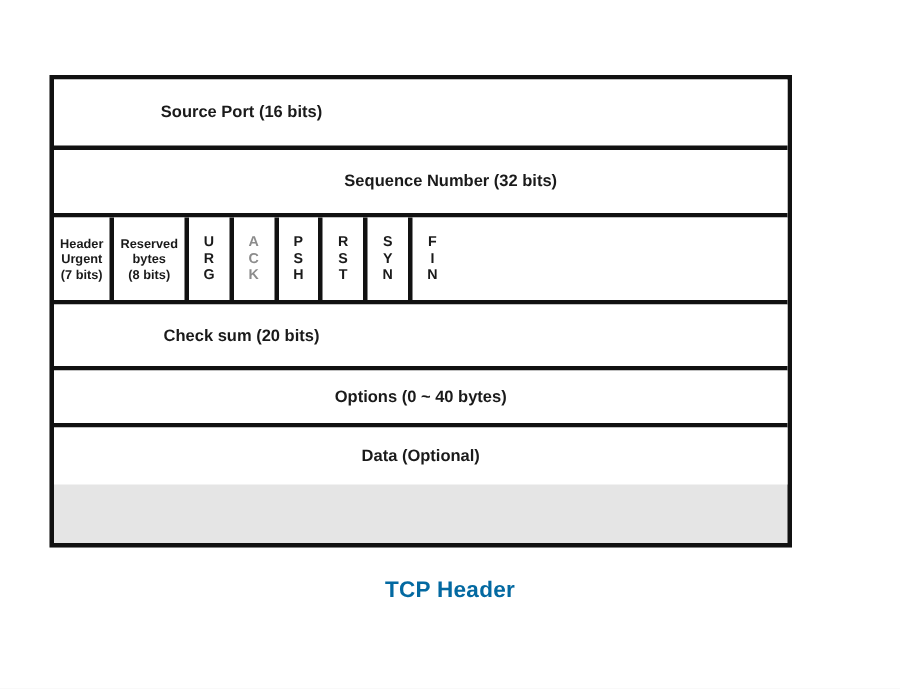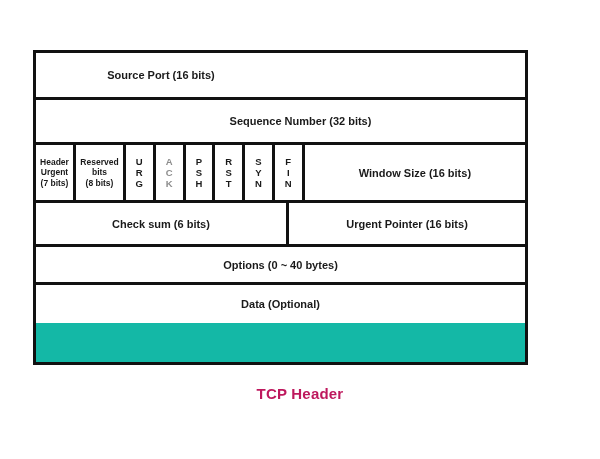--- a/index.html
+++ b/index.html
@@ -19,21 +19,21 @@
   #diagram {
     position: absolute;
     left: 33px;
     top: 50px;
     width: 495px;          
     height: 315px;         
     box-sizing: border-box;
     border: 3px solid #111111;
     display: flex;
     flex-direction: column;
-    background: #14b8a6;
+    background: #e5e5e5;
   }
 
   .row {
     display: flex;
     width: 100%;
     box-sizing: border-box;
     border-bottom: 3px solid #111111;
     background: #ffffff;
   }
   .row:last-child { border-bottom: none; }
@@ -81,21 +81,21 @@
 
   
   #caption {
     position: absolute;
     left: 0;
     top: 385px;
     width: 600px;
     text-align: center;
     font-size: 15px;
     font-weight: bold;
-    color: #be185d;
+    color: #0369a1;
     letter-spacing: .2px;
   }
 </style>
 </head>
 <body>
 
 <div id="diagram">
 
   <div class="row r-port">
     <div class="cell w-half-left">Source Port (16 bits)</div>
@@ -111,21 +111,21 @@
       <span class="stack">
         <span>Header</span><br>
         <span>Urgent</span><br>
         <span>(7 bits)</span>
       </span>
     </div>
 
     <div class="cell c-res">
       <span class="stack">
         <span>Reserved</span><br>
-        <span>bits</span><br>
+        <span>bytes</span><br>
         <span>(8 bits)</span>
       </span>
     </div>
 
     <div class="cell c-flag">
       <span class="vletters">
         <span>U</span>
         <span>R</span>
         <span>G</span>
       </span>
@@ -164,26 +164,24 @@
     </div>
 
     <div class="cell c-flag">
       <span class="vletters">
         <span>F</span>
         <span>I</span>
         <span>N</span>
       </span>
     </div>
 
-    <div class="cell c-win">Window Size (16 bits)</div>
   </div>
 
   <div class="row r-check">
-    <div class="cell w-half-left">Check sum  (6 bits)</div>
-    <div class="cell w-half-right">Urgent Pointer  (16 bits)</div>
+    <div class="cell w-half-left">Check sum  (20 bits)</div>
   </div>
 
   <div class="row r-opt">
     <div class="cell w-full">Options (0 ~ 40 bytes)</div>
   </div>
 
   <div class="row r-data">
     <div class="cell w-full">Data (Optional)</div>
   </div>
 

